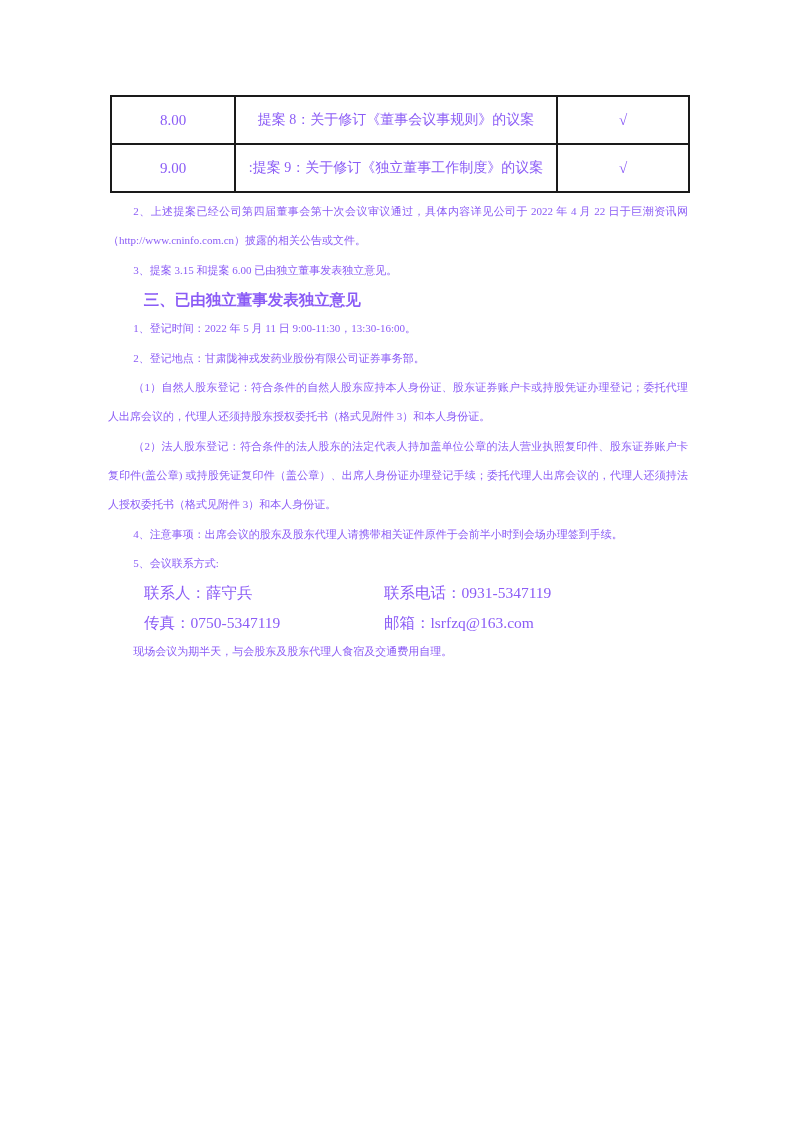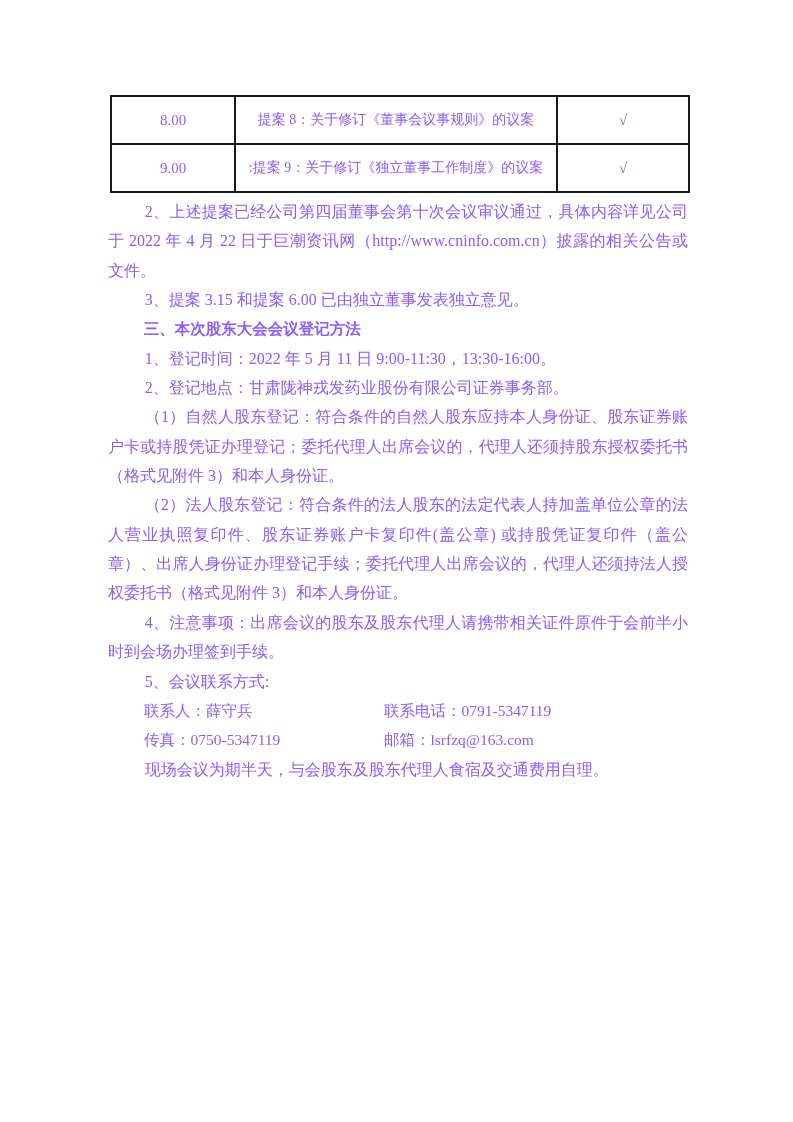--- a/index.html
+++ b/index.html
@@ -37,21 +37,21 @@
     text-align: center;
   }
   td.c-mark {
     width: 128px;
     text-align: center;
     font-size: 15px;
   }
   tr.prow { height: 48px; }
   .body-text p {
     margin: 0;
-    font-size: 16px;
+    font-size: 11px;
     line-height: 29.35px;
     text-align: justify;
     text-indent: 2.3em;
   }
   .body-text p.heading {
     font-weight: bold;
     font-size: 15.5px;
   }
   .pair {
     display: flex;
@@ -79,30 +79,30 @@
         <tr class="prow">
           <td class="c-code">9.00</td>
           <td class="c-title">:提案 9：关于修订《独立董事工作制度》的议案</td>
           <td class="c-mark">√</td>
         </tr>
       </tbody>
   </table>
   <div class="body-text">
       <p class="para">2、上述提案已经公司第四届董事会第十次会议审议通过，具体内容详见公司于 2022 年 4 月 22 日于巨潮资讯网（http://www.cninfo.com.cn）披露的相关公告或文件。</p>
       <p class="para">3、提案 3.15 和提案 6.00 已由独立董事发表独立意见。</p>
-      <p class="heading">三、本次股东大会会议登记方法</p>
+      <p class="heading">三、已由独立董事发表独立意见</p>
       <p class="para">1、登记时间：2022 年 5 月 11 日 9:00-11:30，13:30-16:00。</p>
       <p class="para">2、登记地点：甘肃陇神戎发药业股份有限公司证券事务部。</p>
       <p class="para">（1）自然人股东登记：符合条件的自然人股东应持本人身份证、股东证券账户卡或持股凭证办理登记；委托代理人出席会议的，代理人还须持股东授权委托书（格式见附件 3）和本人身份证。</p>
       <p class="para">（2）法人股东登记：符合条件的法人股东的法定代表人持加盖单位公章的法人营业执照复印件、股东证券账户卡复印件(盖公章) 或持股凭证复印件（盖公章）、出席人身份证办理登记手续；委托代理人出席会议的，代理人还须持法人授权委托书（格式见附件 3）和本人身份证。</p>
       <p class="para">4、注意事项：出席会议的股东及股东代理人请携带相关证件原件于会前半小时到会场办理签到手续。</p>
       <p class="para">5、会议联系方式:</p>
       <div class="pair">
         <span class="pair-left">联系人：薛守兵</span>
-        <span class="pair-right">联系电话：0791-5347119</span>
+        <span class="pair-right">联系电话：0931-5347119</span>
       </div>
       <div class="pair">
         <span class="pair-left">传真：0750-5347119</span>
         <span class="pair-right">邮箱：lsrfzq@163.com</span>
       </div>
       <p class="para">现场会议为期半天，与会股东及股东代理人食宿及交通费用自理。</p>
     </div>
 </div>
 
 </body></html>

